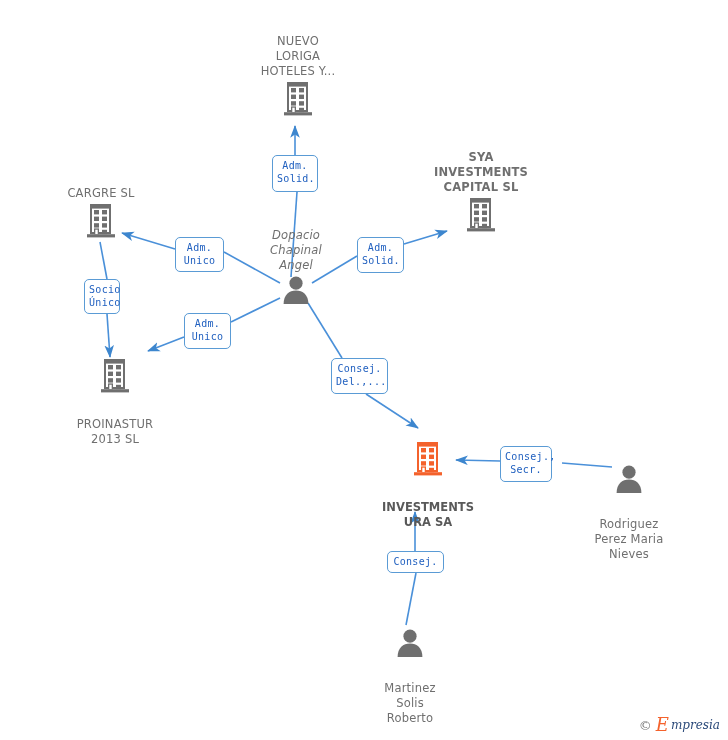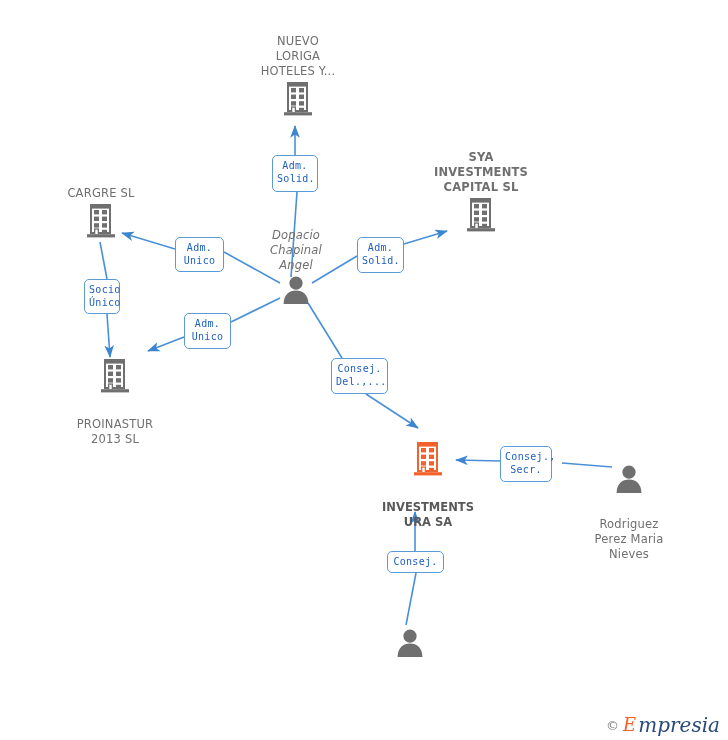--- a/index.html
+++ b/index.html
@@ -94,21 +94,21 @@
     color: #f4622c;
     font-family: "DejaVu Serif", "Liberation Serif", serif;
     font-style: italic;
     font-size: 18px;
     line-height: 18px;
   }
   #watermark .wm-rest {
     color: #2b4a7a;
     font-family: "DejaVu Serif", "Liberation Serif", serif;
     font-style: italic;
-    font-size: 20px;
+    font-size: 12px;
     line-height: 18px;
     margin-left: -2px;
   }
 </style>
 </head>
 <body>
 
 <div id="graph">
 
   <svg id="edges" viewBox="0 0 728 740" width="728" height="740" xmlns="http://www.w3.org/2000/svg">
@@ -259,20 +259,23 @@
           </svg></span>
         <span class="caption">Rodriguez
 Perez Maria
 Nieves</span>
       </div>
       <div class="node caption-bottom" style="left: 410px; top: 628px;">
         <span class="glyph"><svg width="30" height="30" viewBox="0 0 30 30" xmlns="http://www.w3.org/2000/svg" aria-hidden="true">
             <circle cx="15" cy="8.2" r="6.6" fill="#6f6f6f"></circle>
             <path d="M2.6 29 C2.6 19.6 8.2 15.4 15 15.4 C21.8 15.4 27.4 19.6 27.4 29 Z" fill="#6f6f6f"></path>
           </svg></span>
+        <span class="caption">Martinez
+Solis
+Roberto</span>
       </div>
     </div>
 
   <div id="label-layer">
       <div class="edge-label" style="left: 272px; top: 155px; width: 46px; height: 37px;">Adm.
 Solid.</div>
       <div class="edge-label" style="left: 175px; top: 237px; width: 49px; height: 35px;">Adm.
 Unico</div>
       <div class="edge-label" style="left: 357px; top: 237px; width: 47px; height: 36px;">Adm.
 Solid.</div>

